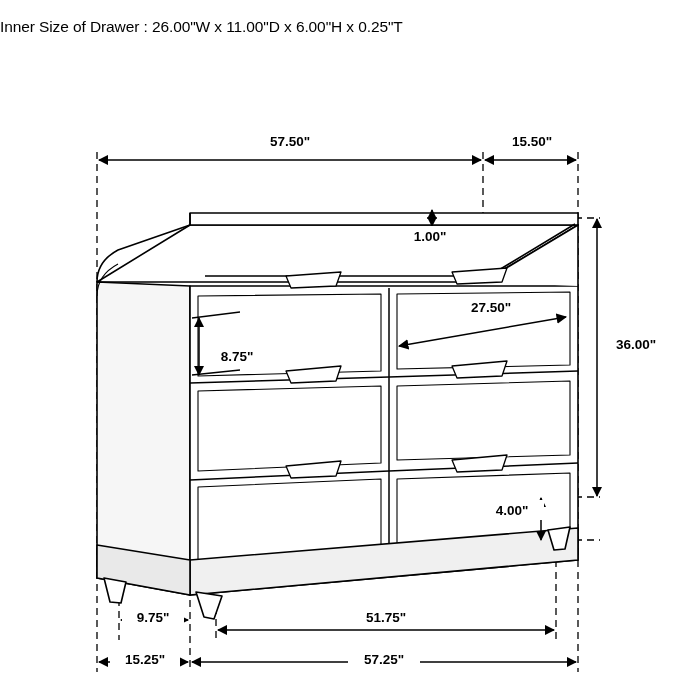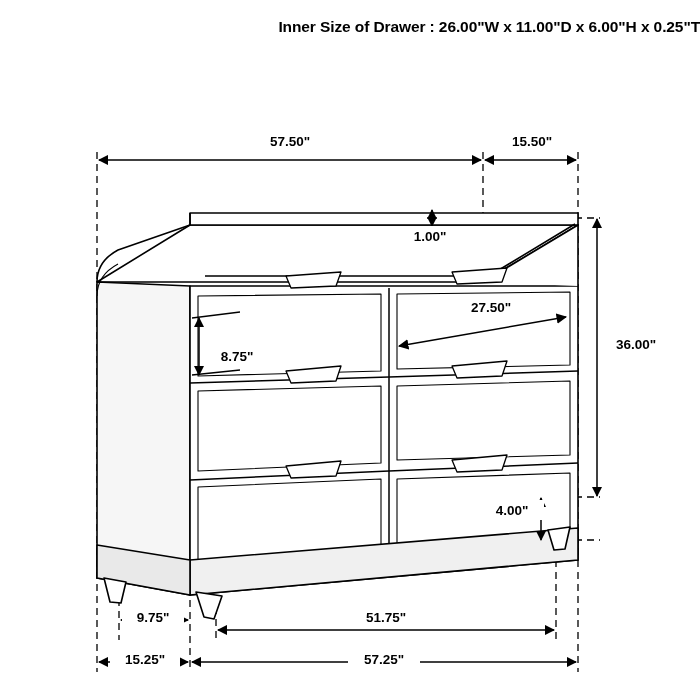--- a/index.html
+++ b/index.html
@@ -17,23 +17,23 @@
   #root {
     position: relative;
     width: 700px;
     height: 700px;
   }
   .title {
     position: absolute;
     top: 18px;
     left: 0;
     width: 700px;
-    text-align: right;
+    text-align: left;
     font-size: 15.5px;
-    font-weight: bold;
+    font-weight: normal;
     letter-spacing: -0.1px;
   }
   svg.diagram {
     position: absolute;
     top: 0;
     left: 0;
     width: 700px;
     height: 700px;
   }
   .dim-label {

